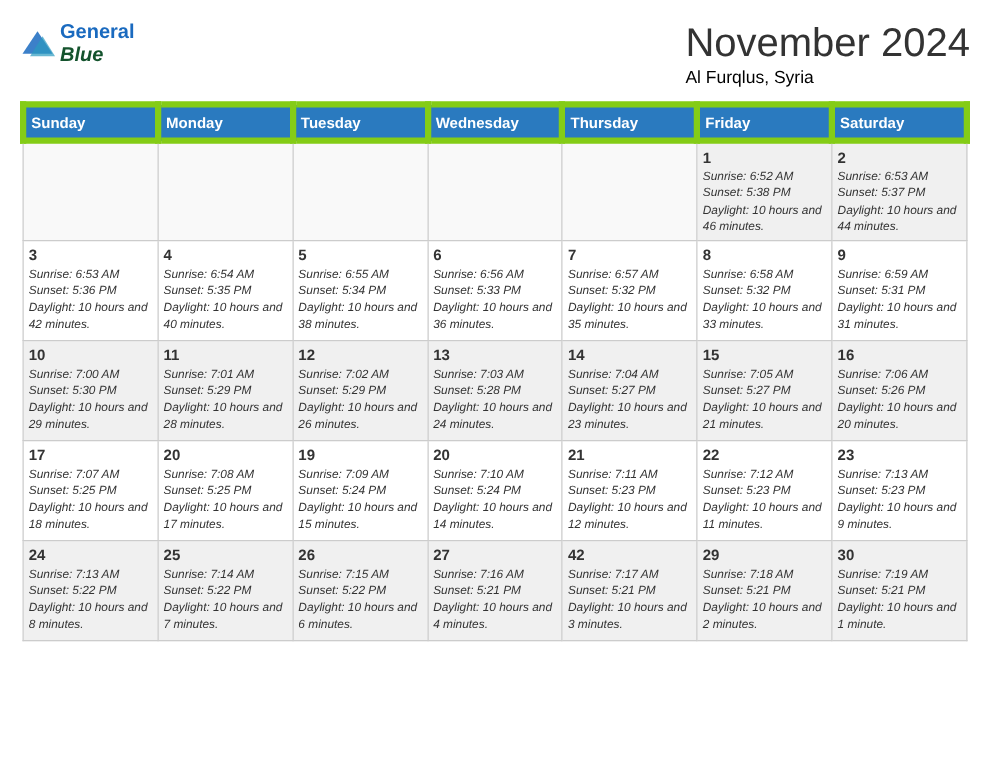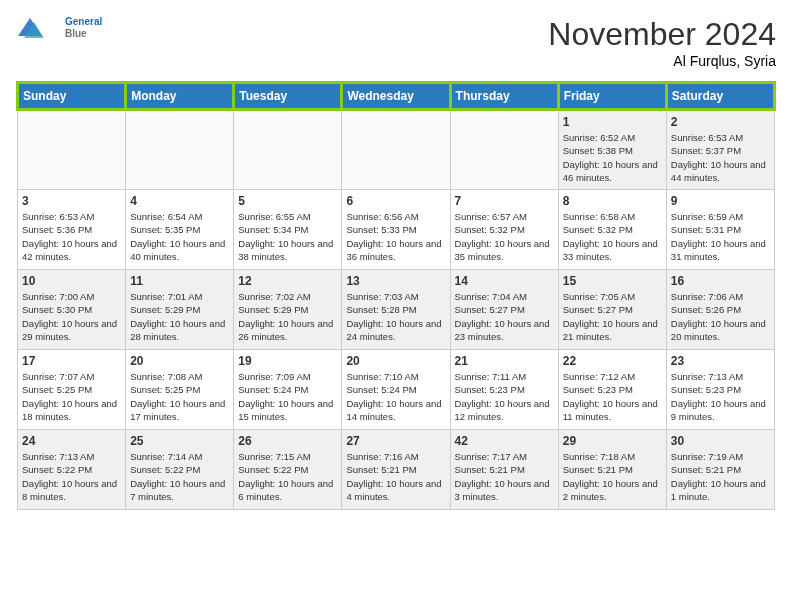--- a/index.html
+++ b/index.html
@@ -15,35 +15,33 @@
       justify-content: space-between;
       align-items: flex-start;
       margin-bottom: 12px;
     }
     .logo {
       display: flex;
       align-items: center;
       gap: 4px;
     }
     .logo-text {
-      font-size: 10px;
+      font-size: 16px;
       font-weight: bold;
       color: #333;
       line-height: 1.2;
-      margin-left: 17px;
     }
     .logo-text span {
       color: #1a6abf;
     }
     .logo-icon {
       width: 28px;
       height: 24px;
     }
     .title-block {
-      text-align: right;
     }
     .month-title {
       font-size: 32px;
       font-weight: normal;
       color: #333;
     }
     .location {
       font-size: 14px;
       color: #000000;
     }
@@ -52,21 +50,21 @@
       border-collapse: collapse;
       table-layout: fixed;
     }
     th {
       background-color: #2a7abf;
       color: #fff;
       font-size: 12px;
       font-weight: bold;
       padding: 5px 4px;
       text-align: left;
-      border: 3px solid #84cc16;
+      border: 5px solid #84cc16;
     }
     td {
       border: 1px solid #ccc;
       vertical-align: top;
       padding: 4px 4px;
       font-size: 10px;
       color: #333;
       height: 80px;
       background: #fff;
     }
@@ -79,34 +77,35 @@
     .day-num {
       font-size: 12px;
       font-weight: bold;
       display: block;
       margin-bottom: 2px;
     }
     .day-info {
       font-size: 9.5px;
       line-height: 1.4;
       color: #333;
+      font-style: italic;
     }
   </style>
 </head>
 <body>
 
 <div class="header">
   <div class="logo">
     <svg class="logo-icon" viewBox="0 0 28 24" xmlns="http://www.w3.org/2000/svg">
       <polygon points="14,2 26,20 2,20" fill="#1a6abf" opacity="0.85"></polygon>
       <polygon points="18,6 28,22 8,22" fill="#2a9abf" opacity="0.7"></polygon>
     </svg>
     <div class="logo-text">
       <span>General</span><br>
-      <span style="color:#737373;">Blue</span>
+      <span style="color:#14532d;font-style:italic;">Blue</span>
     </div>
   </div>
   <div class="title-block">
     <div class="month-title">November 2024</div>
     <div class="location">Al Furqlus, Syria</div>
   </div>
 </div>
 
 <table>
   <thead>

